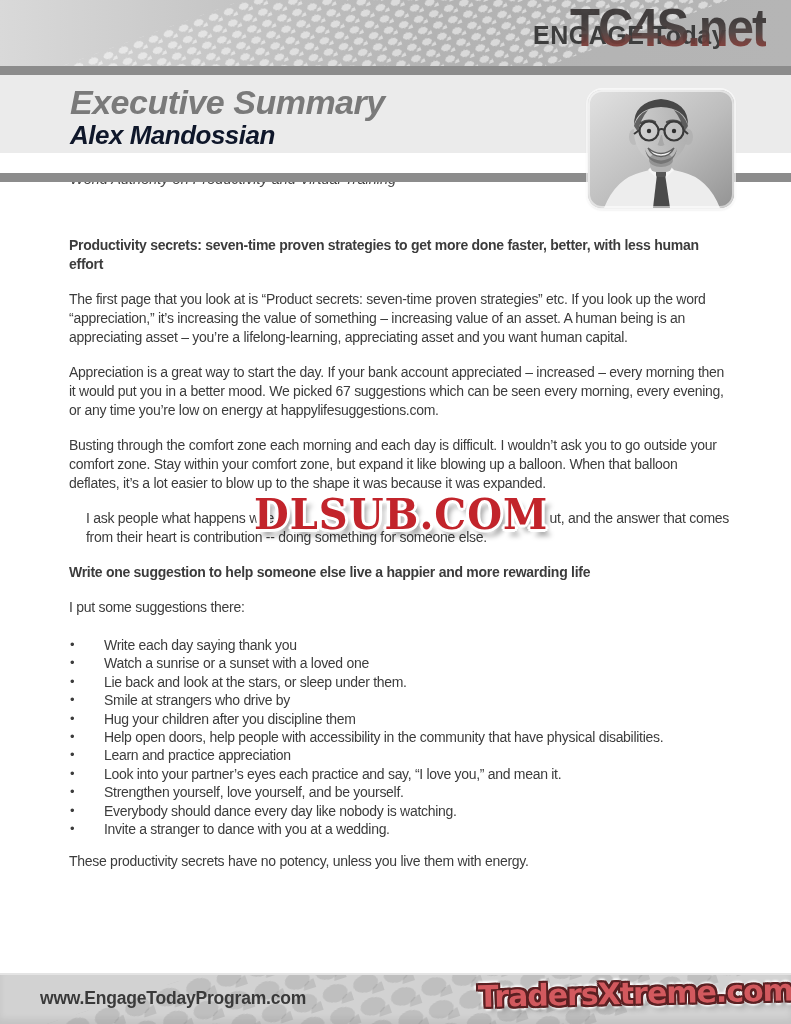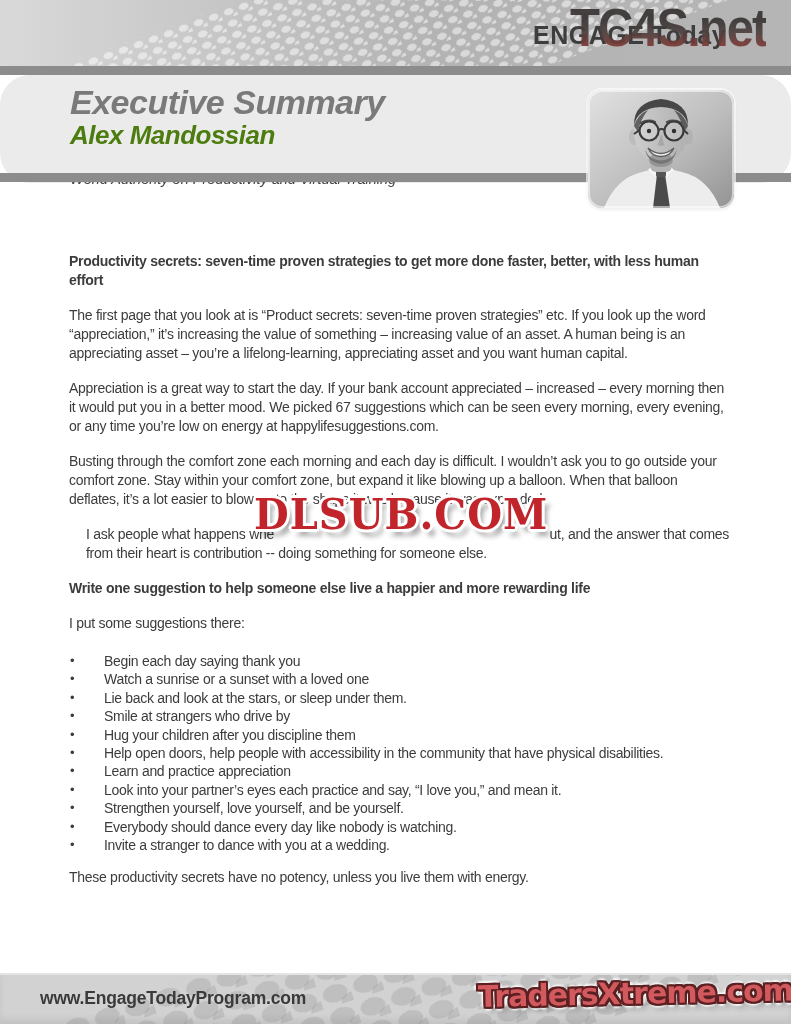--- a/index.html
+++ b/index.html
@@ -36,46 +36,46 @@
     background:linear-gradient(180deg,#3a3636 38%,#4d4140 58%,#7b3a36 80%,#8e4542 100%);
     -webkit-background-clip:text; background-clip:text; color:transparent;
     opacity:.93;
   }
 
   
   .bar { position:absolute; left:0; width:791px; height:9px; background:#8c8c8c; }
   .bar1 { top:66px; }
   .bar2 { top:173px; }
   .title-band {
-    position:absolute; top:75px; left:0; width:791px; height:108px;
-    background:#ebebeb; padding:9px 8px 0 70px;border-radius:30px;
+    position:absolute; top:75px; left:0; width:791px; height:78px;
+    background:#ebebeb; padding:9px 8px 0 70px;
   }
   .title-band h1 {
     font-style:italic; font-weight:700; font-size:34px; line-height:36px;
     color:#7a7a7a; letter-spacing:-.5px;
   }
   .title-band h2 {
     font-style:italic; font-weight:700; font-size:26px; line-height:30px;
-    color:#4d7c0f; letter-spacing:-.5px;
+    color:#0f172a; letter-spacing:-.5px;
   }
   .tagline {
     margin-top:21px; font-style:italic; font-size:14.5px; color:#454545;
   }
 
   
   .photo {
     position:absolute; top:90px; left:588px; width:146px; height:118px;
     border-radius:14px; overflow:hidden; z-index:5;
     box-shadow:0 0 0 2px rgba(255,255,255,.65), 0 1px 3px rgba(0,0,0,.25);
   }
   .photo svg { display:block; }
 
   
   .content {
-    position:absolute; top:252px; left:69px; width:660px;
+    position:absolute; top:236px; left:69px; width:660px;
     font-size:14px; line-height:19px; letter-spacing:-.28px; color:#3c3c3c;
   }
   .content p { margin:0 0 16px 0; }
   .content .bold { font-weight:700; }
   .para4 { margin:0 0 16px 17px; }
   .line-split { display:flex; justify-content:space-between; white-space:nowrap; }
   .content ul { list-style:none; margin:19px 0 14px 0; }
   .content li {
     position:relative; padding-left:35px; line-height:18.4px;
     white-space:nowrap; letter-spacing:-.3px;
@@ -211,21 +211,21 @@
     <div class="para4">
       <div class="line-split">
         <span>I ask people what happens whe</span>
         <span>ut, and the answer that comes</span>
       </div>
       <div>from their heart is contribution -- doing something for someone else.</div>
     </div>
     <p class="bold">Write one suggestion to help someone else live a happier and more rewarding life</p>
     <p>I put some suggestions there:</p>
     <ul>
-      <li>Begin each day saying thank you</li>
+      <li>Write each day saying thank you</li>
       <li>Watch a sunrise or a sunset with a loved one</li>
       <li>Lie back and look at the stars, or sleep under them.</li>
       <li>Smile at strangers who drive by</li>
       <li>Hug your children after you discipline them</li>
       <li>Help open doors, help people with accessibility in the community that have physical disabilities.</li>
       <li>Learn and practice appreciation</li>
       <li>Look into your partner’s eyes each practice and say, “I love you,” and mean it.</li>
       <li>Strengthen yourself, love yourself, and be yourself.</li>
       <li>Everybody should dance every day like nobody is watching.</li>
       <li>Invite a stranger to dance with you at a wedding.</li>

